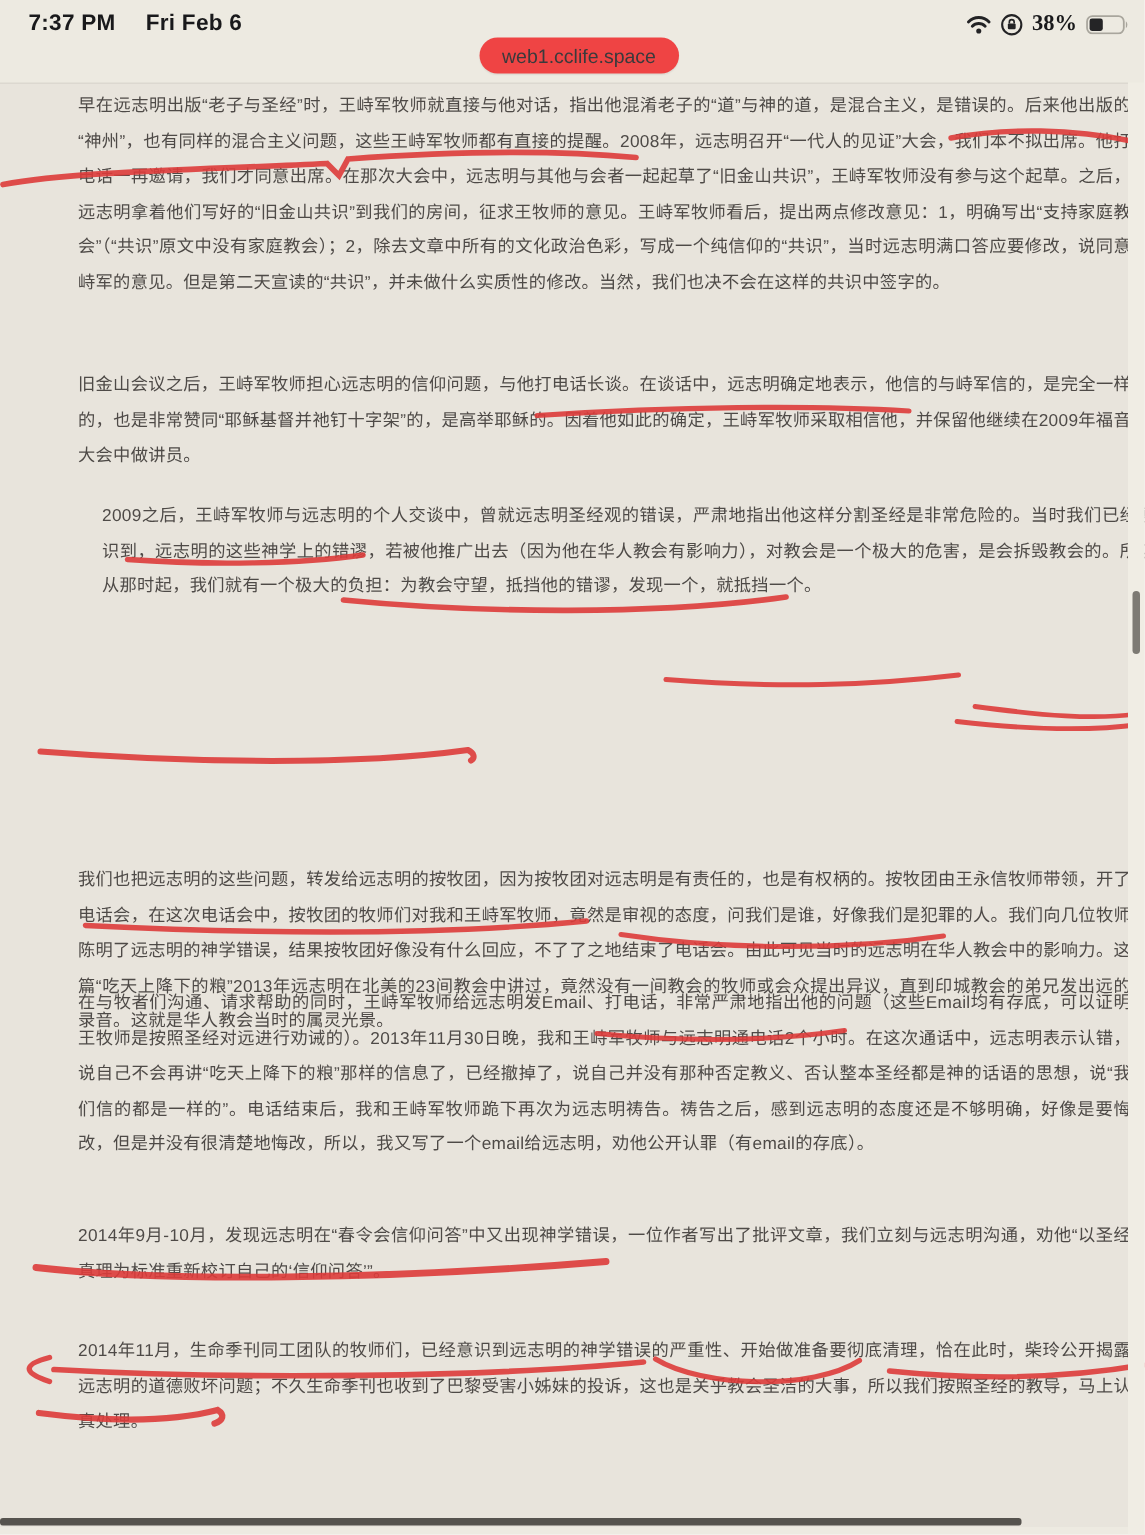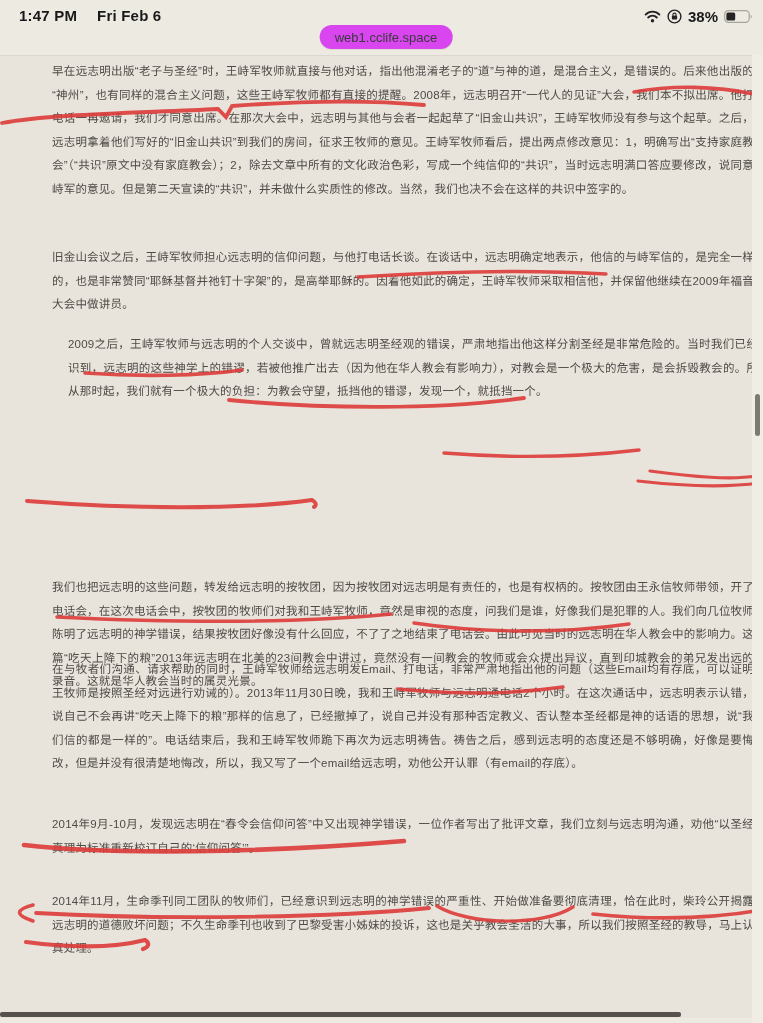--- a/index.html
+++ b/index.html
@@ -10,28 +10,28 @@
   }
   
   .status-left{
     position:absolute;left:19px;top:7px;
     font-size:15px;font-weight:600;color:#19191b;letter-spacing:.2px;
   }
   .status-left .date{margin-left:20px;}
   .status-right{
     position:absolute;right:10px;top:7px;height:18px;
     display:flex;align-items:center;gap:6px;
-    font-size:15px;font-weight:600;color:#19191b;
+    font-size:15px;font-weight:600;color:#19191b;font-family:Liberation Serif, serif;
   }
   .status-right svg{display:block;}
   
   .url-pill{
     position:absolute;top:25px;left:386px;transform:translateX(-50%);
     height:24px;padding:0 15px;border-radius:13px;
-    background:#d946ef;box-shadow:0 1px 1px rgba(0,0,0,.07);
+    background:#ef4444;box-shadow:0 1px 1px rgba(0,0,0,.07);
     display:flex;align-items:center;
     font-size:13px;color:#3a3a3c;
   }
   
   .page{
     position:absolute;top:55px;left:0;width:752px;height:962px;
     background:#e8e4dc;border-top:1px solid rgba(0,0,0,.05);
   }
   .para{
     position:absolute;left:52px;width:702px;margin:0;
@@ -58,21 +58,21 @@
     position:absolute;top:339px;left:3px;width:5px;height:42px;
     background:#7d7a73;border-radius:2.5px;
   }
 </style>
 </head>
 <body>
 
 <div class="screen">
 
   <div class="status-left">
-    <span>1:47 PM</span><span class="date">Fri Feb 6</span>
+    <span>7:37 PM</span><span class="date">Fri Feb 6</span>
   </div>
 
   <div class="status-right">
     <span>
       <svg width="17" height="13" viewBox="0 0 17 13">
         <path d="M1.6,4.6 a9.6,9.6 0 0 1 13.8,0" fill="none" stroke="#232325" stroke-width="1.9" stroke-linecap="round"></path>
         <path d="M4.2,7.5 a5.9,5.9 0 0 1 8.6,0" fill="none" stroke="#232325" stroke-width="1.9" stroke-linecap="round"></path>
         <circle cx="8.5" cy="10.7" r="1.7" fill="#232325"></circle>
       </svg>
     </span>

